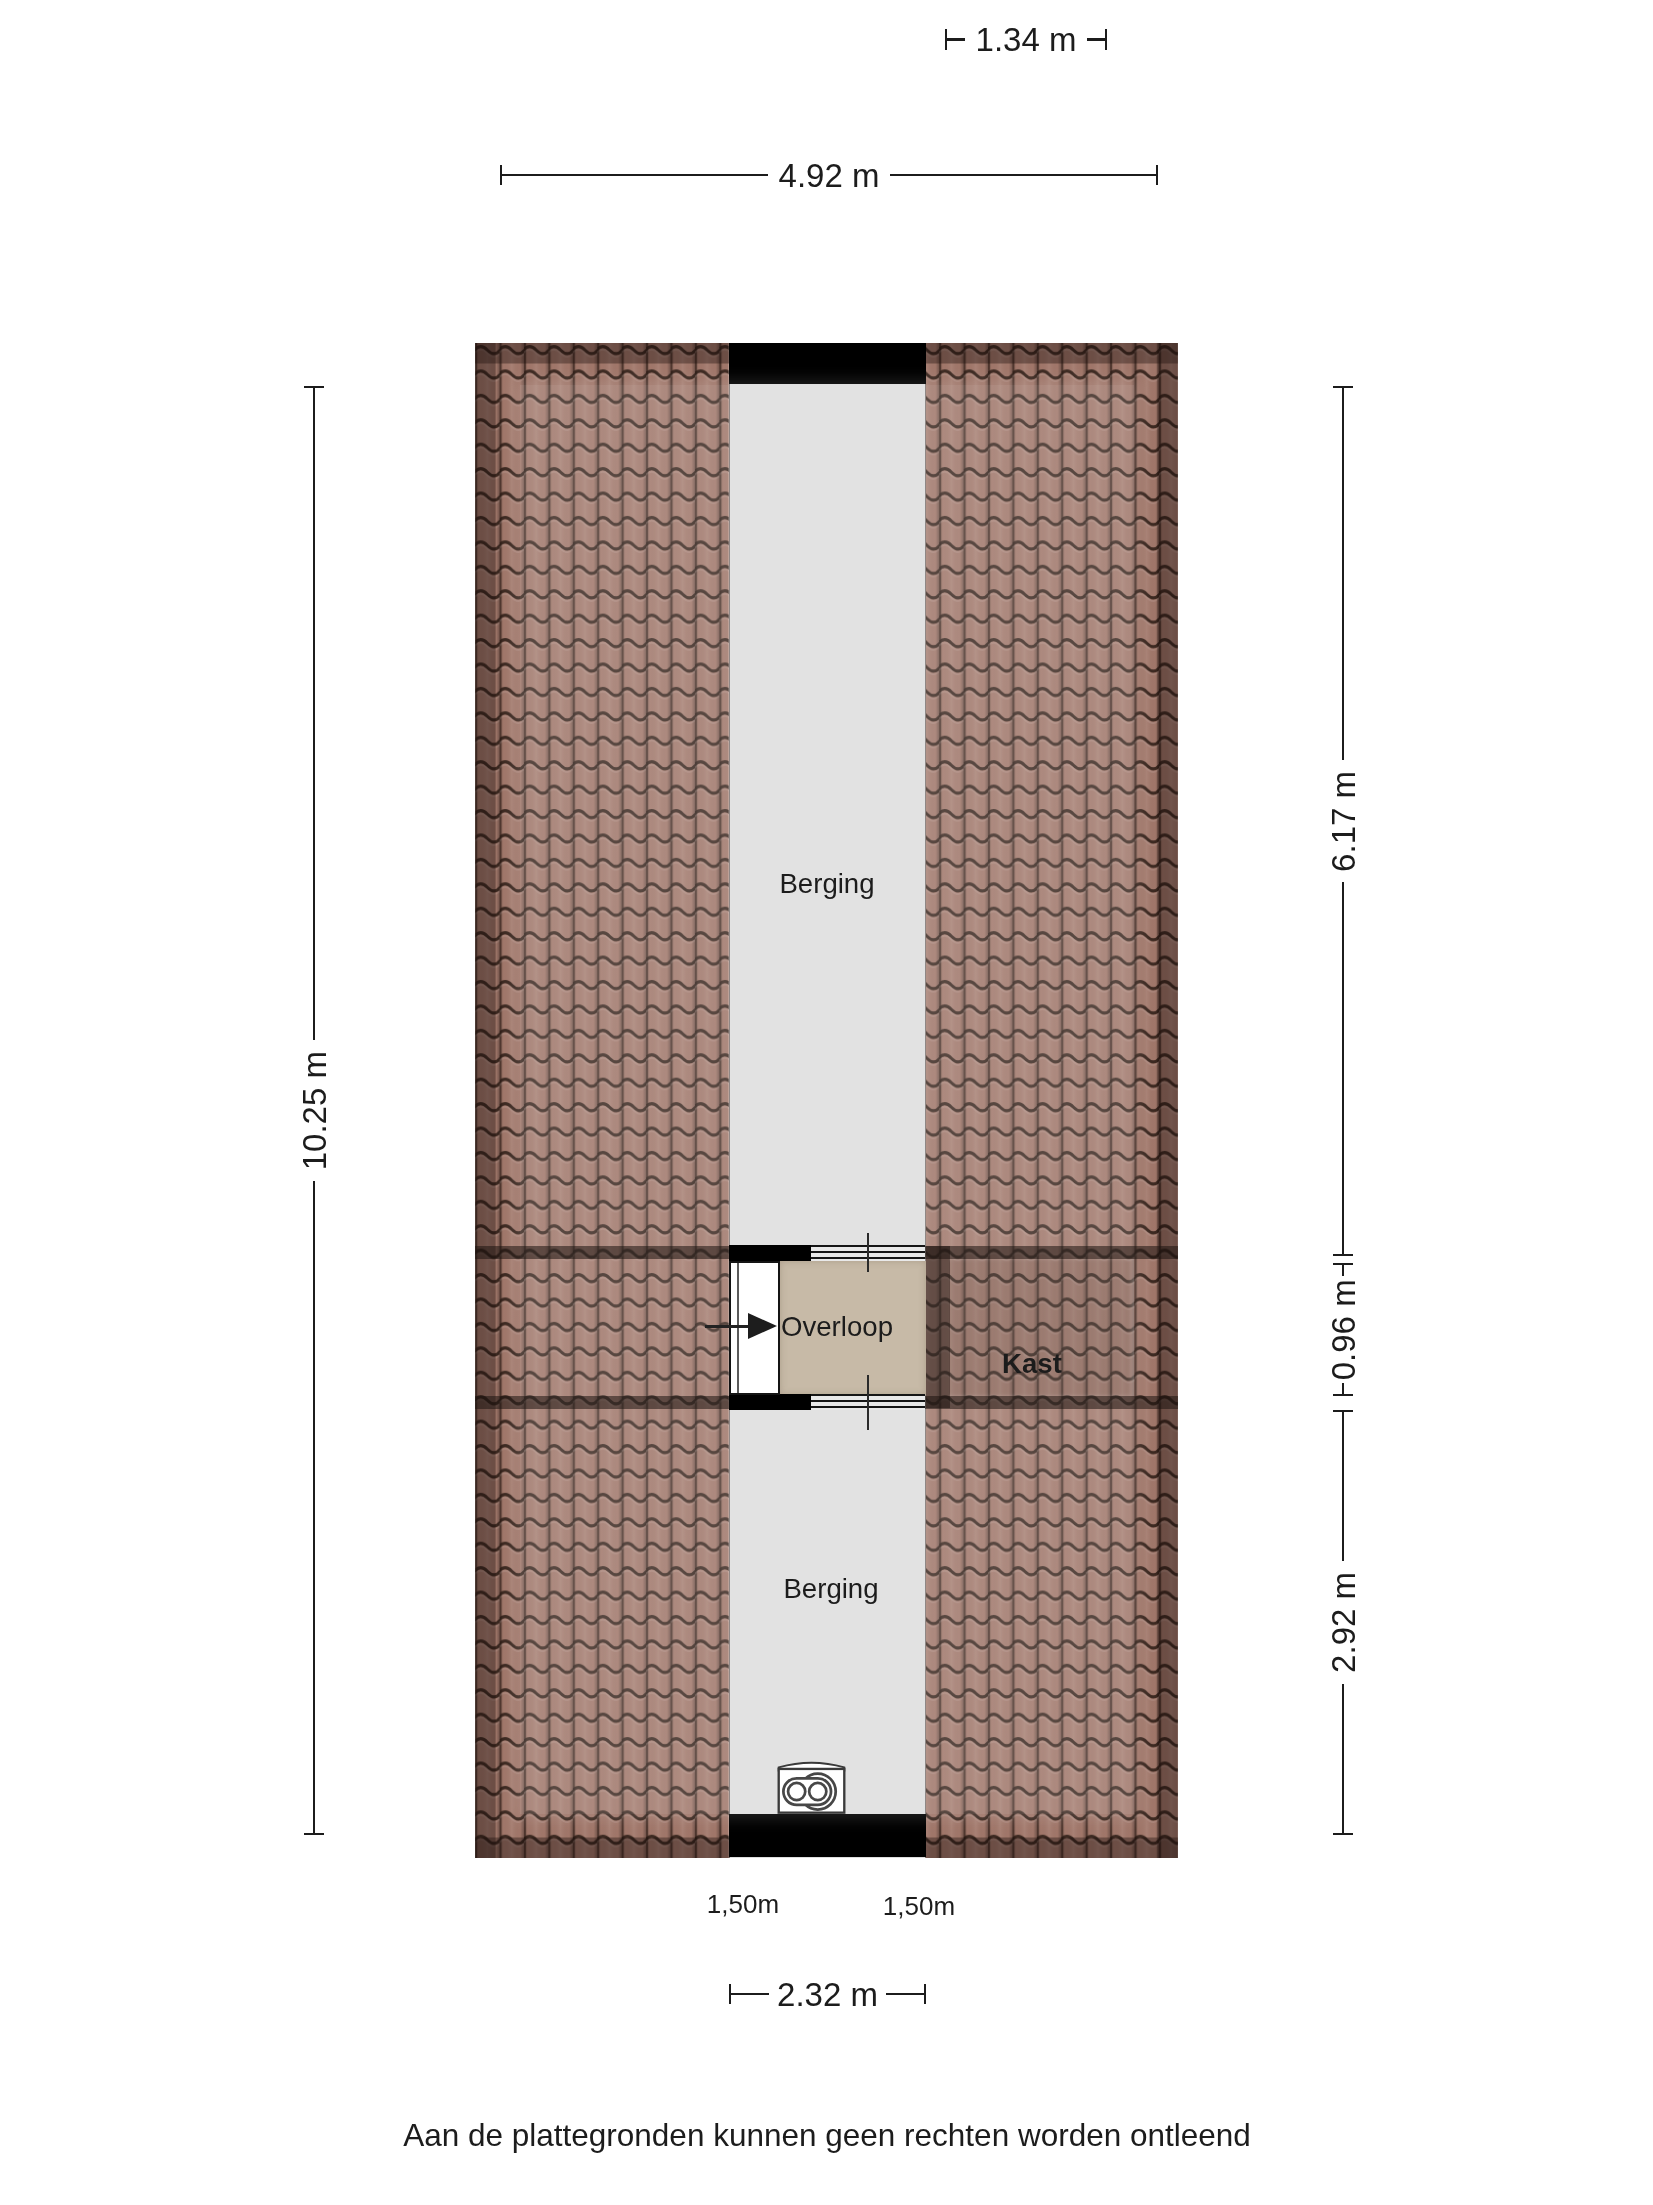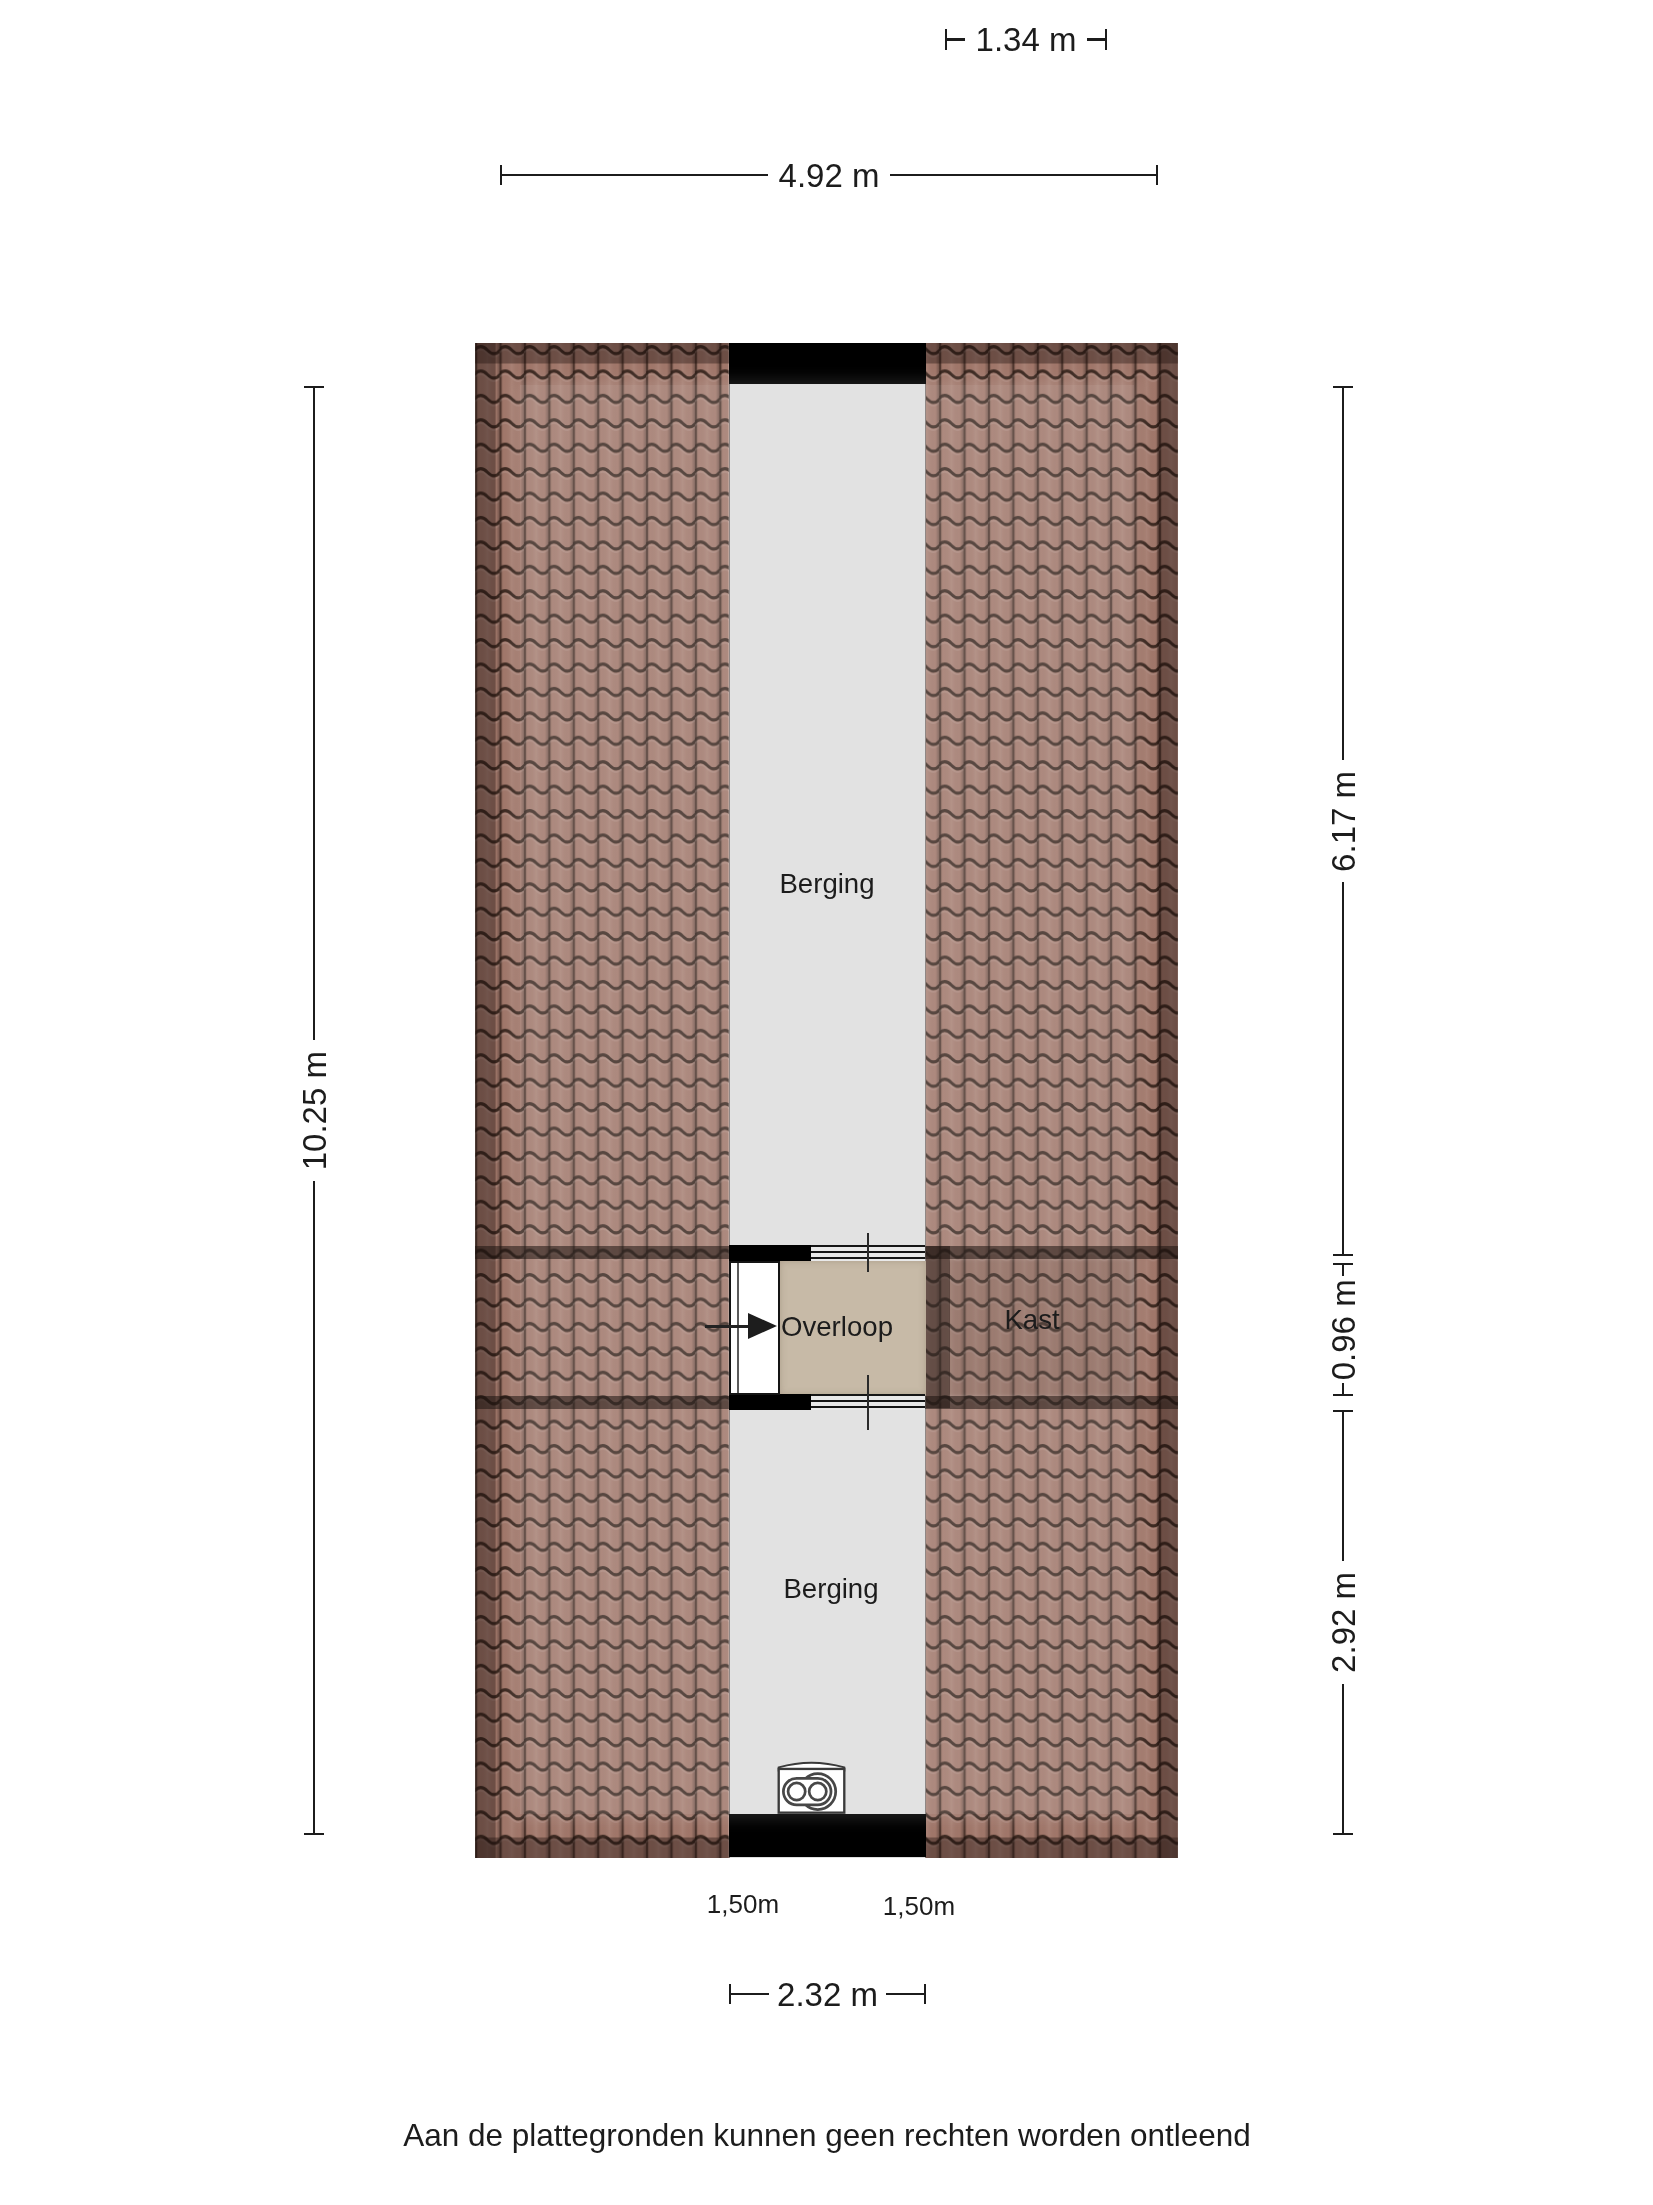--- a/index.html
+++ b/index.html
@@ -100,21 +100,21 @@
     <path d="M3 12 Q 45 0 87 12 L 87 16 L 3 16 Z" fill="#ffffff" stroke="#3a3a3a" stroke-width="2.5"></path>
     <rect x="3" y="14" width="84" height="56" fill="#ffffff" stroke="#3a3a3a" stroke-width="3"></rect>
     <circle cx="53" cy="43" r="23" fill="#ffffff" stroke="#474747" stroke-width="3.5"></circle>
     <rect x="9" y="26" width="61" height="34" rx="17" fill="#ffffff" stroke="#474747" stroke-width="3.5"></rect>
     <circle cx="26" cy="43" r="11" fill="#ffffff" stroke="#474747" stroke-width="3.5"></circle>
     <circle cx="53" cy="43" r="11" fill="#ffffff" stroke="#474747" stroke-width="3.5"></circle>
   </svg>
 
   <div class="layer room-label" style="left:352px;top:541px;">Berging</div>
   <div class="layer room-label" style="left:362px;top:984px;">Overloop</div>
-  <div class="layer room-label" style="left:557px;top:977px;">Kast</div>
+  <div class="layer room-label" style="left:557px;top:1021px;font-weight:bold;">Kast</div>
   <div class="layer room-label" style="left:356px;top:1246px;">Berging</div>
 </div>
 
 <div class="dim-h" style="left:945px;top:20.5px;width:162px;height:38px;">
   <div class="tick-v"></div>
     <div class="dline-h"></div>
   <div class="dim-text">1.34 m</div>
   <div class="dline-h"></div>
     <div class="tick-v"></div>
 </div>

